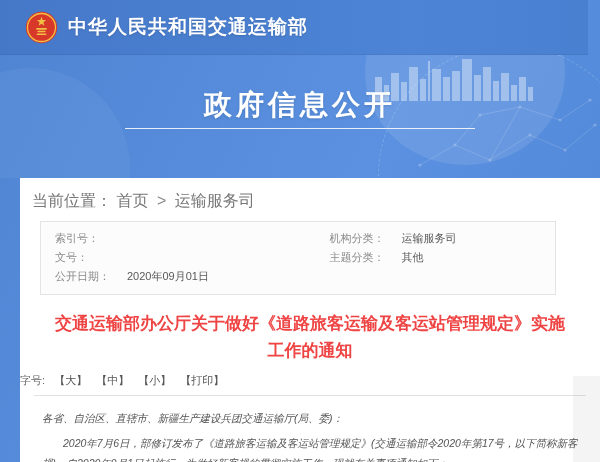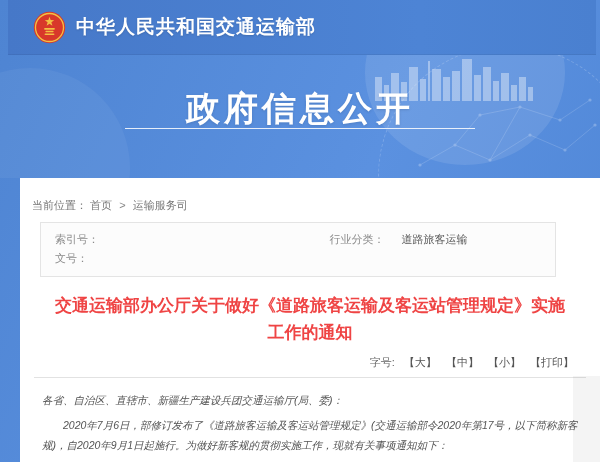--- a/index.html
+++ b/index.html
@@ -7,21 +7,20 @@
     width:600px;height:462px;overflow:hidden;position:relative;
     font-family:"Liberation Sans","DejaVu Sans",sans-serif;
     background:linear-gradient(115deg,#4e84d2 0%,#5b91e0 55%,#4f86d6 100%);
   }
   
   .topbar{
     position:absolute;left:0;top:0;width:588px;height:55px;
     background:linear-gradient(90deg,#4678c8 0%,#4d84d5 70%,#4a80d0 100%);
     display:flex;align-items:center;padding-left:25px;box-sizing:border-box;
     border-bottom:1px solid rgba(0,0,0,0.06);
-    margin-left:8px;
   }
   .emblem{width:33px;height:33px;flex:0 0 33px;margin-right:10px;}
   .site-title{color:#ffffff;font-size:19px;font-weight:bold;letter-spacing:1px;cursor:pointer;text-shadow:0 1px 2px rgba(0,0,0,.15);}
   
   .banner{position:absolute;left:0;top:55px;width:600px;height:123px;overflow:hidden;}
   .banner .big-circle{
     position:absolute;right:35px;top:-75px;width:200px;height:185px;border-radius:50%;
     background:rgba(255,255,255,0.10);
   }
   .banner .ring{
@@ -29,34 +28,34 @@
     border:1px dashed rgba(255,255,255,0.18);
   }
   .banner .left-arc{
     position:absolute;left:-70px;bottom:-90px;width:200px;height:200px;border-radius:50%;
     background:rgba(255,255,255,0.05);
   }
   .skyline{position:absolute;right:55px;top:0;opacity:.38;}
   .constellation{position:absolute;right:0;top:30px;opacity:.25;}
   .banner-title{
     position:absolute;left:0;top:31px;width:100%;text-align:center;
-    color:#ffffff;font-size:34px;font-weight:bold;letter-spacing:4px;
+    color:#ffffff;font-size:28px;font-weight:bold;letter-spacing:4px;
     text-shadow:0 1px 3px rgba(0,0,0,.12);
   }
   .banner-underline{
     position:absolute;left:50%;top:73px;transform:translateX(-50%);
     width:350px;height:1px;background:rgba(255,255,255,0.85);
   }
   
   .panel{
     position:absolute;left:20px;top:178px;width:580px;height:284px;
     background:#ffffff;box-sizing:border-box;
   }
   .breadcrumb{
-    padding:20px 0 0 12px;font-size:11px;color:#777;
+    padding:13px 0 0 12px;font-size:16px;color:#777;
   }
   .breadcrumb a{color:#777;text-decoration:none;cursor:pointer;}
   .crumb-sep{margin:0 4px;color:#888;}
   
   .meta-box{
     margin:9px 0 0 20px;width:516px;box-sizing:border-box;
     border:1px solid #e4e4e4;background:#fcfcfc;
     padding:9px 10px 6px 14px;display:flex;
   }
   .meta-col{display:flex;flex-direction:column;}
@@ -64,21 +63,21 @@
   .meta-col.right{width:44%;}
   .meta-row{display:flex;font-size:11px;line-height:14px;margin-bottom:5px;}
   .meta-label{width:72px;color:#8a8a8a;flex:0 0 72px;}
   .meta-value{color:#595959;}
   
   .article-title{
     margin:15px 28px 0 28px;text-align:center;
     color:#ef4444;font-size:17px;font-weight:bold;line-height:1.6;
   }
   .font-controls{
-    margin-top:9px;padding-right:26px;text-align:right;
+    margin-top:9px;padding-right:26px;
     font-size:11px;color:#666;
   }
   .font-controls .opt{margin-left:6px;cursor:pointer;color:#555;}
   .divider{margin:7px 14px 0 14px;border-top:1px solid #e2e2e2;height:0;}
   .body-text{padding:9px 22px 0 22px;font-size:10.5px;color:#545454;line-height:1.9;}
   .body-text p{margin:4px 0 5px 0;font-style:italic;}
   .body-text p.indent{text-indent:2em;}
   
   .watermark{
     position:absolute;right:0;top:376px;width:27px;height:86px;
@@ -159,25 +158,33 @@
   </div>
 
   <div class="meta-box">
     <div class="meta-col left">
       <div class="meta-row">
         <span class="meta-label">索引号：</span>
       </div>
       <div class="meta-row">
         <span class="meta-label">文号：</span>
       </div>
+      <div class="meta-row">
+        <span class="meta-label">公开日期：</span>
+        <span class="meta-value">2020年09月01日</span>
+      </div>
     </div>
     <div class="meta-col right">
       <div class="meta-row">
-        <span class="meta-label">行业分类：</span>
-        <span class="meta-value">道路旅客运输</span>
+        <span class="meta-label">机构分类：</span>
+        <span class="meta-value">运输服务司</span>
+      </div>
+      <div class="meta-row">
+        <span class="meta-label">主题分类：</span>
+        <span class="meta-value">其他</span>
       </div>
     </div>
   </div>
 
   <div class="article-title">交通运输部办公厅关于做好《道路旅客运输及客运站管理规定》实施工作的通知</div>
 
   <div class="font-controls">
     <span>字号:</span>
     <span class="opt">【大】</span>
     <span class="opt">【中】</span>

